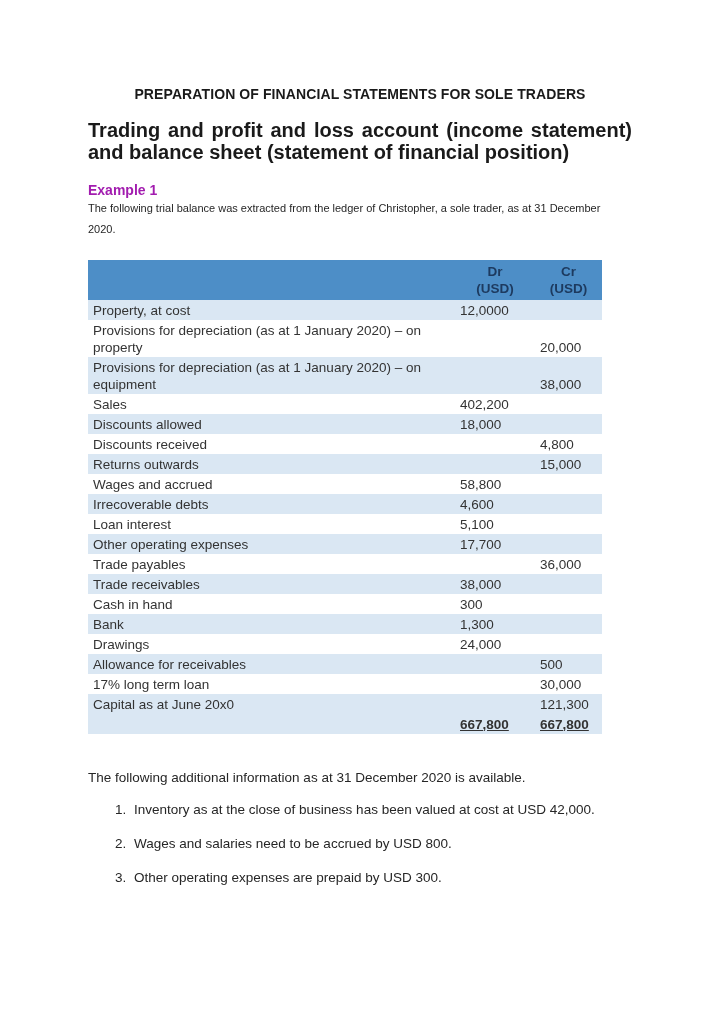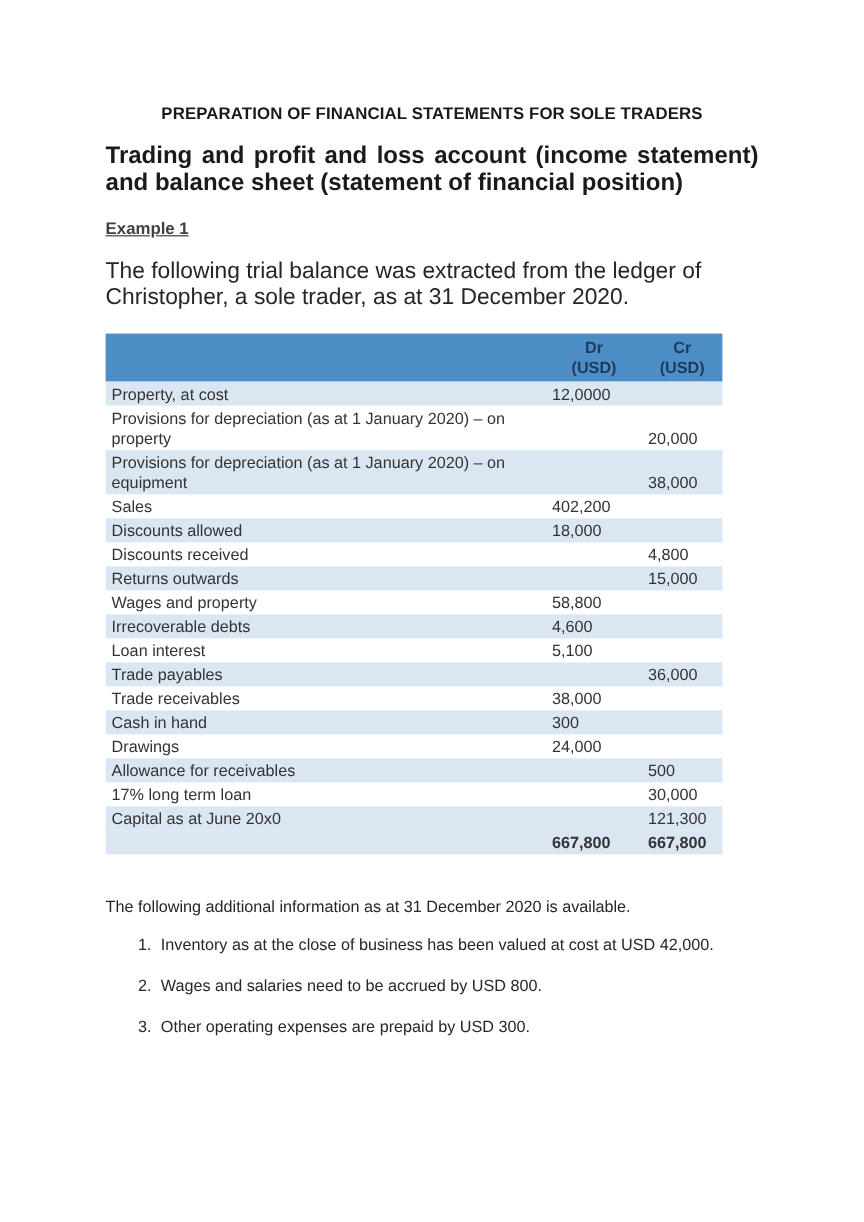--- a/index.html
+++ b/index.html
@@ -19,25 +19,25 @@
     color: #1a1a1a; letter-spacing: 0.1px;
   }
   h2.doc-subtitle {
     margin-top: 17px;
     font-size: 20px; font-weight: bold; color: #1a1a1a;
     line-height: 22px;
     text-align: justify;
   }
   h3.example-heading {
     margin-top: 19px;
-    font-size: 14px; font-weight: bold; color: #404040; text-decoration: underline;
+    font-size: 14px; font-weight: bold; color: #a21caf;
   }
   p.intro {
-    margin-top: 18px;
-    font-size: 19px; line-height: 21px;
+    margin-top: 0;
+    font-size: 11px; line-height: 21px;
     max-width: 528px;
   }
   table.tb {
     margin-top: 20px;
     width: 514px;
     border-collapse: collapse;
     table-layout: fixed;
     font-size: 13.5px;
     color: #333333;
   }
@@ -56,20 +56,21 @@
   table.tb td {
     padding: 1.5px 5px;
     line-height: 17px;
   }
   table.tb td.c-label { text-align: left;  vertical-align: top; }
   table.tb td.c-num   { text-align: left; vertical-align: bottom; }
   table.tb tbody tr:nth-child(odd) td { background: var(--band_bg, #dae7f3); }
   table.tb tfoot td {
     background: var(--band_bg, #dae7f3);
     font-weight: bold;
+    text-decoration: underline;
   }
   p.addl {
     margin-top: 36px;
     font-size: 13.5px;
   }
   .notes { margin-top: 15px; list-style: none; }
   .notes li {
     display: flex;
     margin-top: 16px;
     padding-left: 27px;
@@ -140,47 +141,57 @@
           <td class="c-label">Discounts received</td>
           <td class="c-num"></td>
           <td class="c-num">4,800</td>
         </tr>
         <tr>
           <td class="c-label">Returns outwards</td>
           <td class="c-num"></td>
           <td class="c-num">15,000</td>
         </tr>
         <tr>
-          <td class="c-label">Wages and property</td>
+          <td class="c-label">Wages and accrued</td>
           <td class="c-num">58,800</td>
           <td class="c-num"></td>
         </tr>
         <tr>
           <td class="c-label">Irrecoverable debts</td>
           <td class="c-num">4,600</td>
           <td class="c-num"></td>
         </tr>
         <tr>
           <td class="c-label">Loan interest</td>
           <td class="c-num">5,100</td>
           <td class="c-num"></td>
         </tr>
         <tr>
+          <td class="c-label">Other operating expenses</td>
+          <td class="c-num">17,700</td>
+          <td class="c-num"></td>
+        </tr>
+        <tr>
           <td class="c-label">Trade payables</td>
           <td class="c-num"></td>
           <td class="c-num">36,000</td>
         </tr>
         <tr>
           <td class="c-label">Trade receivables</td>
           <td class="c-num">38,000</td>
           <td class="c-num"></td>
         </tr>
         <tr>
           <td class="c-label">Cash in hand</td>
           <td class="c-num">300</td>
+          <td class="c-num"></td>
+        </tr>
+        <tr>
+          <td class="c-label">Bank</td>
+          <td class="c-num">1,300</td>
           <td class="c-num"></td>
         </tr>
         <tr>
           <td class="c-label">Drawings</td>
           <td class="c-num">24,000</td>
           <td class="c-num"></td>
         </tr>
         <tr>
           <td class="c-label">Allowance for receivables</td>
           <td class="c-num"></td>

